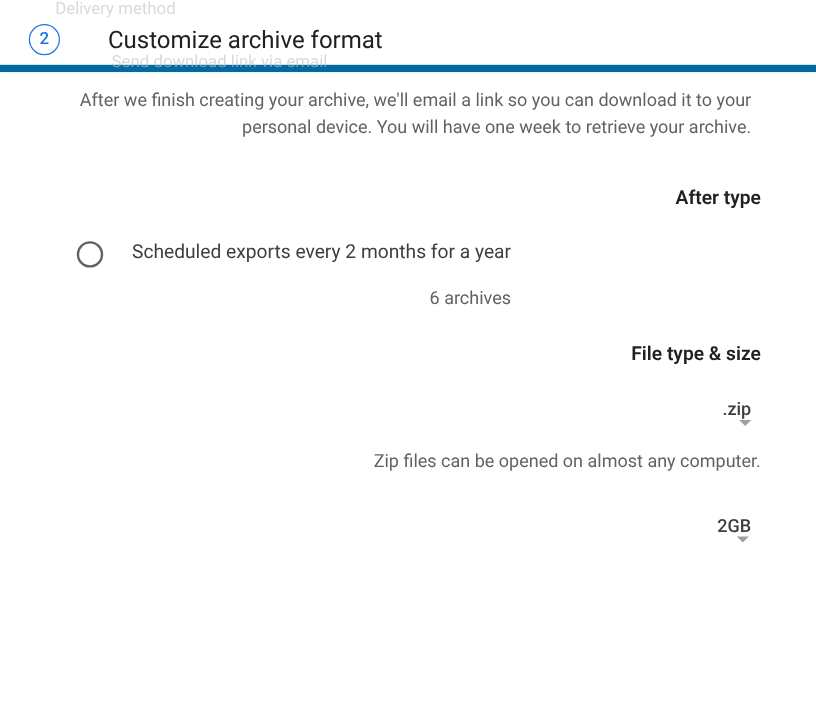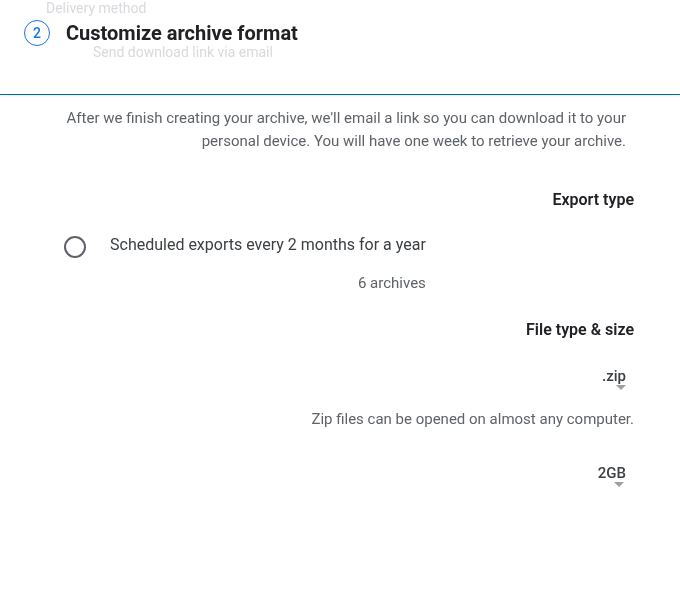--- a/index.html
+++ b/index.html
@@ -6,22 +6,22 @@
     body {
       font-family: 'Google Sans', Roboto, Arial, sans-serif;
       background: #fff;
       color: #202124;
       width: 680px;
       height: 590px;
       overflow: hidden;
     }
     .header-strip {
       position: relative;
-      height: 95px;
-      border-bottom: 1px solid #0369a1;
+      height: 60px;
+      border-bottom: 6px solid #0369a1;
       box-shadow: 0 1px 2px rgba(60,64,67,0.1);
       background: #fff;
       z-index: 2;
     }
     .faded-label {
       position: absolute;
       left: 46px;
       top: 0px;
       font-size: 14px;
       color: #bdc1c6;
@@ -49,23 +49,23 @@
       border: 1.5px solid #1a73e8;
       color: #1a73e8;
       display: flex;
       align-items: center;
       justify-content: center;
       font-size: 14px;
       font-weight: 500;
       background: #fff;
     }
     .step-title {
-      margin-left: 16px;
+      margin-left: 40px;
       font-size: 20px;
-      font-weight: 700;
+      font-weight: 400;
       color: #202124;
     }
     .content {
       padding: 12px 46px 0 46px;
       text-align: right;
     }
     .desc {
       font-size: 15px;
       line-height: 1.55;
       color: #5f6368;
@@ -164,21 +164,21 @@
   <div class="step-row">
     <div class="step-badge">2</div>
     <div class="step-title">Customize archive format</div>
   </div>
   <div class="faded-sub">Send download link via email</div>
 </div>
 
 <div class="content">
   <p class="desc">After we finish creating your archive, we'll email a link so you can download it to your personal device. You will have one week to retrieve your archive.</p>
 
-  <div class="section-title">Export type</div>
+  <div class="section-title">After type</div>
 
 
   <div class="radio-item">
     <div class="radio-outer">
       
     </div>
     <div class="radio-texts">
       <div class="radio-label">Scheduled exports every 2 months for a year</div>
       <div class="radio-sub">6 archives</div>
     </div>

